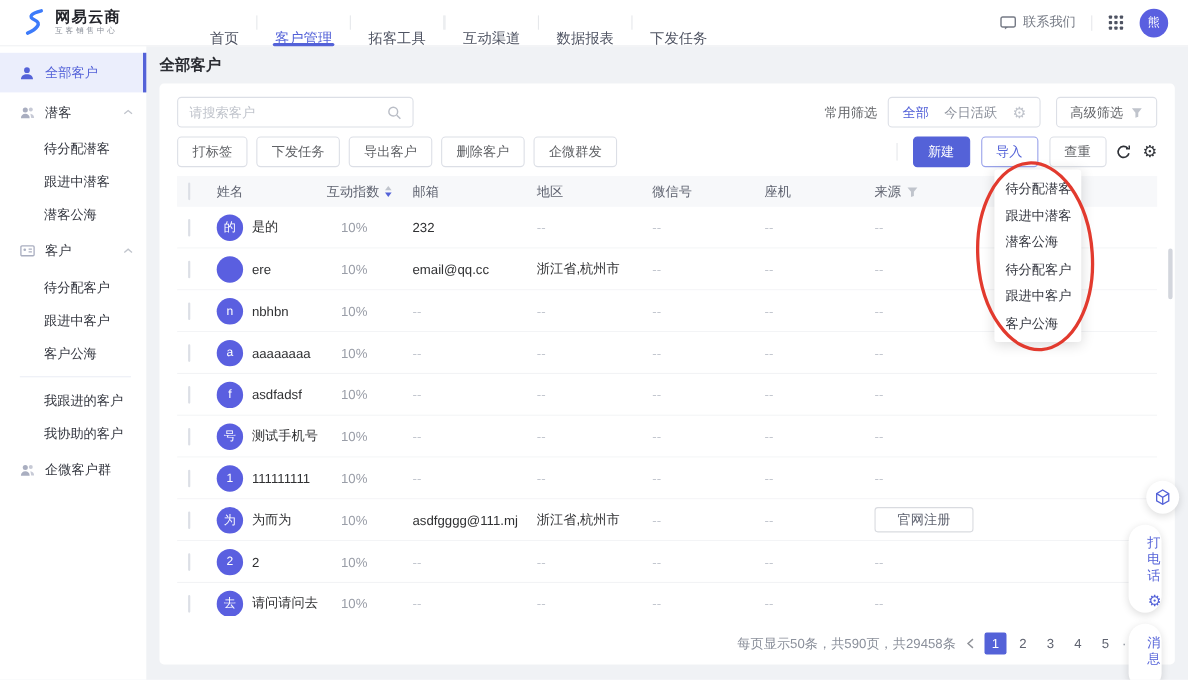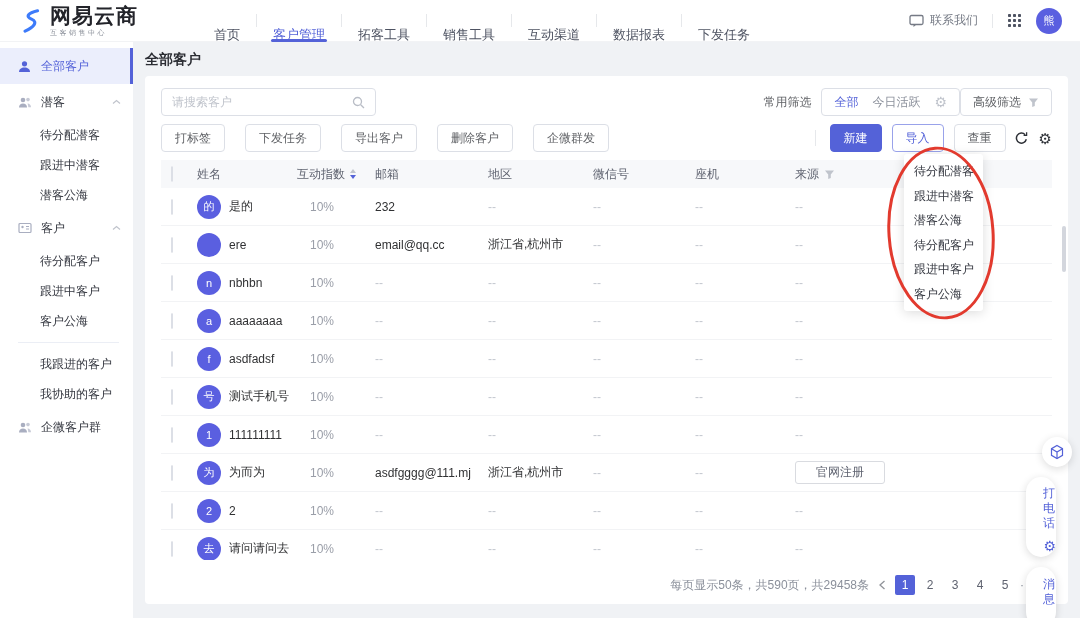--- a/index.html
+++ b/index.html
@@ -6,21 +6,21 @@
   html,body { width:1080px; height:618px; overflow:hidden; }
   body {
     font-family: "Liberation Sans","DejaVu Sans",sans-serif;
     font-size: 12px; color:#303133; background:#f0f2f5; position:relative;
   }
   
   .topbar { position:absolute; top:0; left:0; right:0; height:42px; background:#fff;
     display:flex; align-items:center; z-index:30; border-bottom:1px solid #f2f3f5; }
   .logo { display:flex; align-items:center; gap:6px; padding:0 18px 0 20px; min-width:133px; }
   .logo-txt { display:flex; flex-direction:column; line-height:1.1; }
-  .logo-title { font-size:21px; font-weight:bold; color:#23242a; letter-spacing:1px; }
+  .logo-title { font-size:14px; font-weight:bold; color:#23242a; letter-spacing:1px; }
   .logo-sub { font-size:7px; color:#8a8f99; letter-spacing:2.5px; margin-top:2px; }
   .nav { display:flex; align-items:center; height:42px; margin-left:42px; }
   .nav-item { height:42px; line-height:42px; padding:14px 16px; font-size:13px; color:#4e5362;
     position:relative; cursor:pointer; white-space:nowrap; }
   .nav-item.active { color:#5462d8; }
   .nav-item.active::after { content:''; position:absolute; left:14px; right:14px; bottom:0;
     height:3px; border-radius:2px; background:#5462d8; }
   .nav-sep { width:1px; height:13px; background:#e6e8eb; }
   .top-right { margin-left:auto; display:flex; align-items:center; gap:14px; padding-right:18px; }
   .contact { display:flex; align-items:center; gap:6px; color:#757a85; cursor:pointer;margin-left:36px; }
@@ -53,25 +53,25 @@
     font-family:inherit; background:transparent; }
   .search-box input::placeholder { color:#c0c4cc; }
   .f-spacer { flex:1; }
   .common-label { color:#606266; margin-right:10px; }
   .quick-pill { border:1px solid #dcdfe6; border-radius:4px; height:28px; display:flex;
     align-items:center; padding:0 12px; gap:14px; cursor:pointer; }
   .qf-active { color:#5462d8; }
   .qf-plain { color:#8b909b; }
   .gear { font-size:14px; color:#c0c4cc; line-height:1; cursor:pointer; }
   .advanced { border:1px solid #dcdfe6; border-radius:4px; height:28px; display:flex;
-    align-items:center; padding:0 12px; gap:7px; color:#606266; cursor:pointer; }
+    align-items:center; padding:0 12px; gap:7px; color:#606266; margin-left:14px; cursor:pointer; }
   
   .toolbar-row { display:flex; align-items:center; margin-top:8px; height:28px; }
   .btn { height:28px; padding:0 13px; border:1px solid #dcdfe6; background:#fff; border-radius:4px;
-    color:#606266; font-size:12px; margin-right:20px; cursor:pointer; font-family:inherit; }
+    color:#606266; font-size:12px; margin-right:8px; cursor:pointer; font-family:inherit; }
   .t-spacer { flex:1; }
   .t-sep { width:1px; height:16px; background:#e6e8eb; margin-right:14px; }
   .btn-primary { background:#5462d8; border-color:#5462d8; color:#fff; }
   .btn-outline { border-color:#99a2ea; color:#5462d8; }
   .tool-ico { margin-left:8px; color:#2f3238; display:flex; cursor:pointer; }
   .gear-dark { font-size:15px; color:#2f3238; line-height:1; margin-left:10px; cursor:pointer; }
   
   .table { margin-top:8px; }
   .thead, .trow { display:grid; grid-template-columns:36px 100px 78px 113px 105px 102px 100px 1fr;
     align-items:center; }
@@ -139,21 +139,20 @@
       <span class="logo-sub">互客销售中心</span>
     </span>
   </div>
   <nav class="nav">
       <div class="nav-item">首页</div>
       <span class="nav-sep"></span>
       <div class="nav-item active">客户管理</div>
       <span class="nav-sep"></span>
       <div class="nav-item">拓客工具</div>
       <span class="nav-sep"></span>
-      <div class="nav-item">销售工具</div>
       <span class="nav-sep"></span>
       <div class="nav-item">互动渠道</div>
       <span class="nav-sep"></span>
       <div class="nav-item">数据报表</div>
       <span class="nav-sep"></span>
       <div class="nav-item">下发任务</div>
     </nav>
   <div class="top-right">
     <span class="contact">
       <span style="display:flex;">

